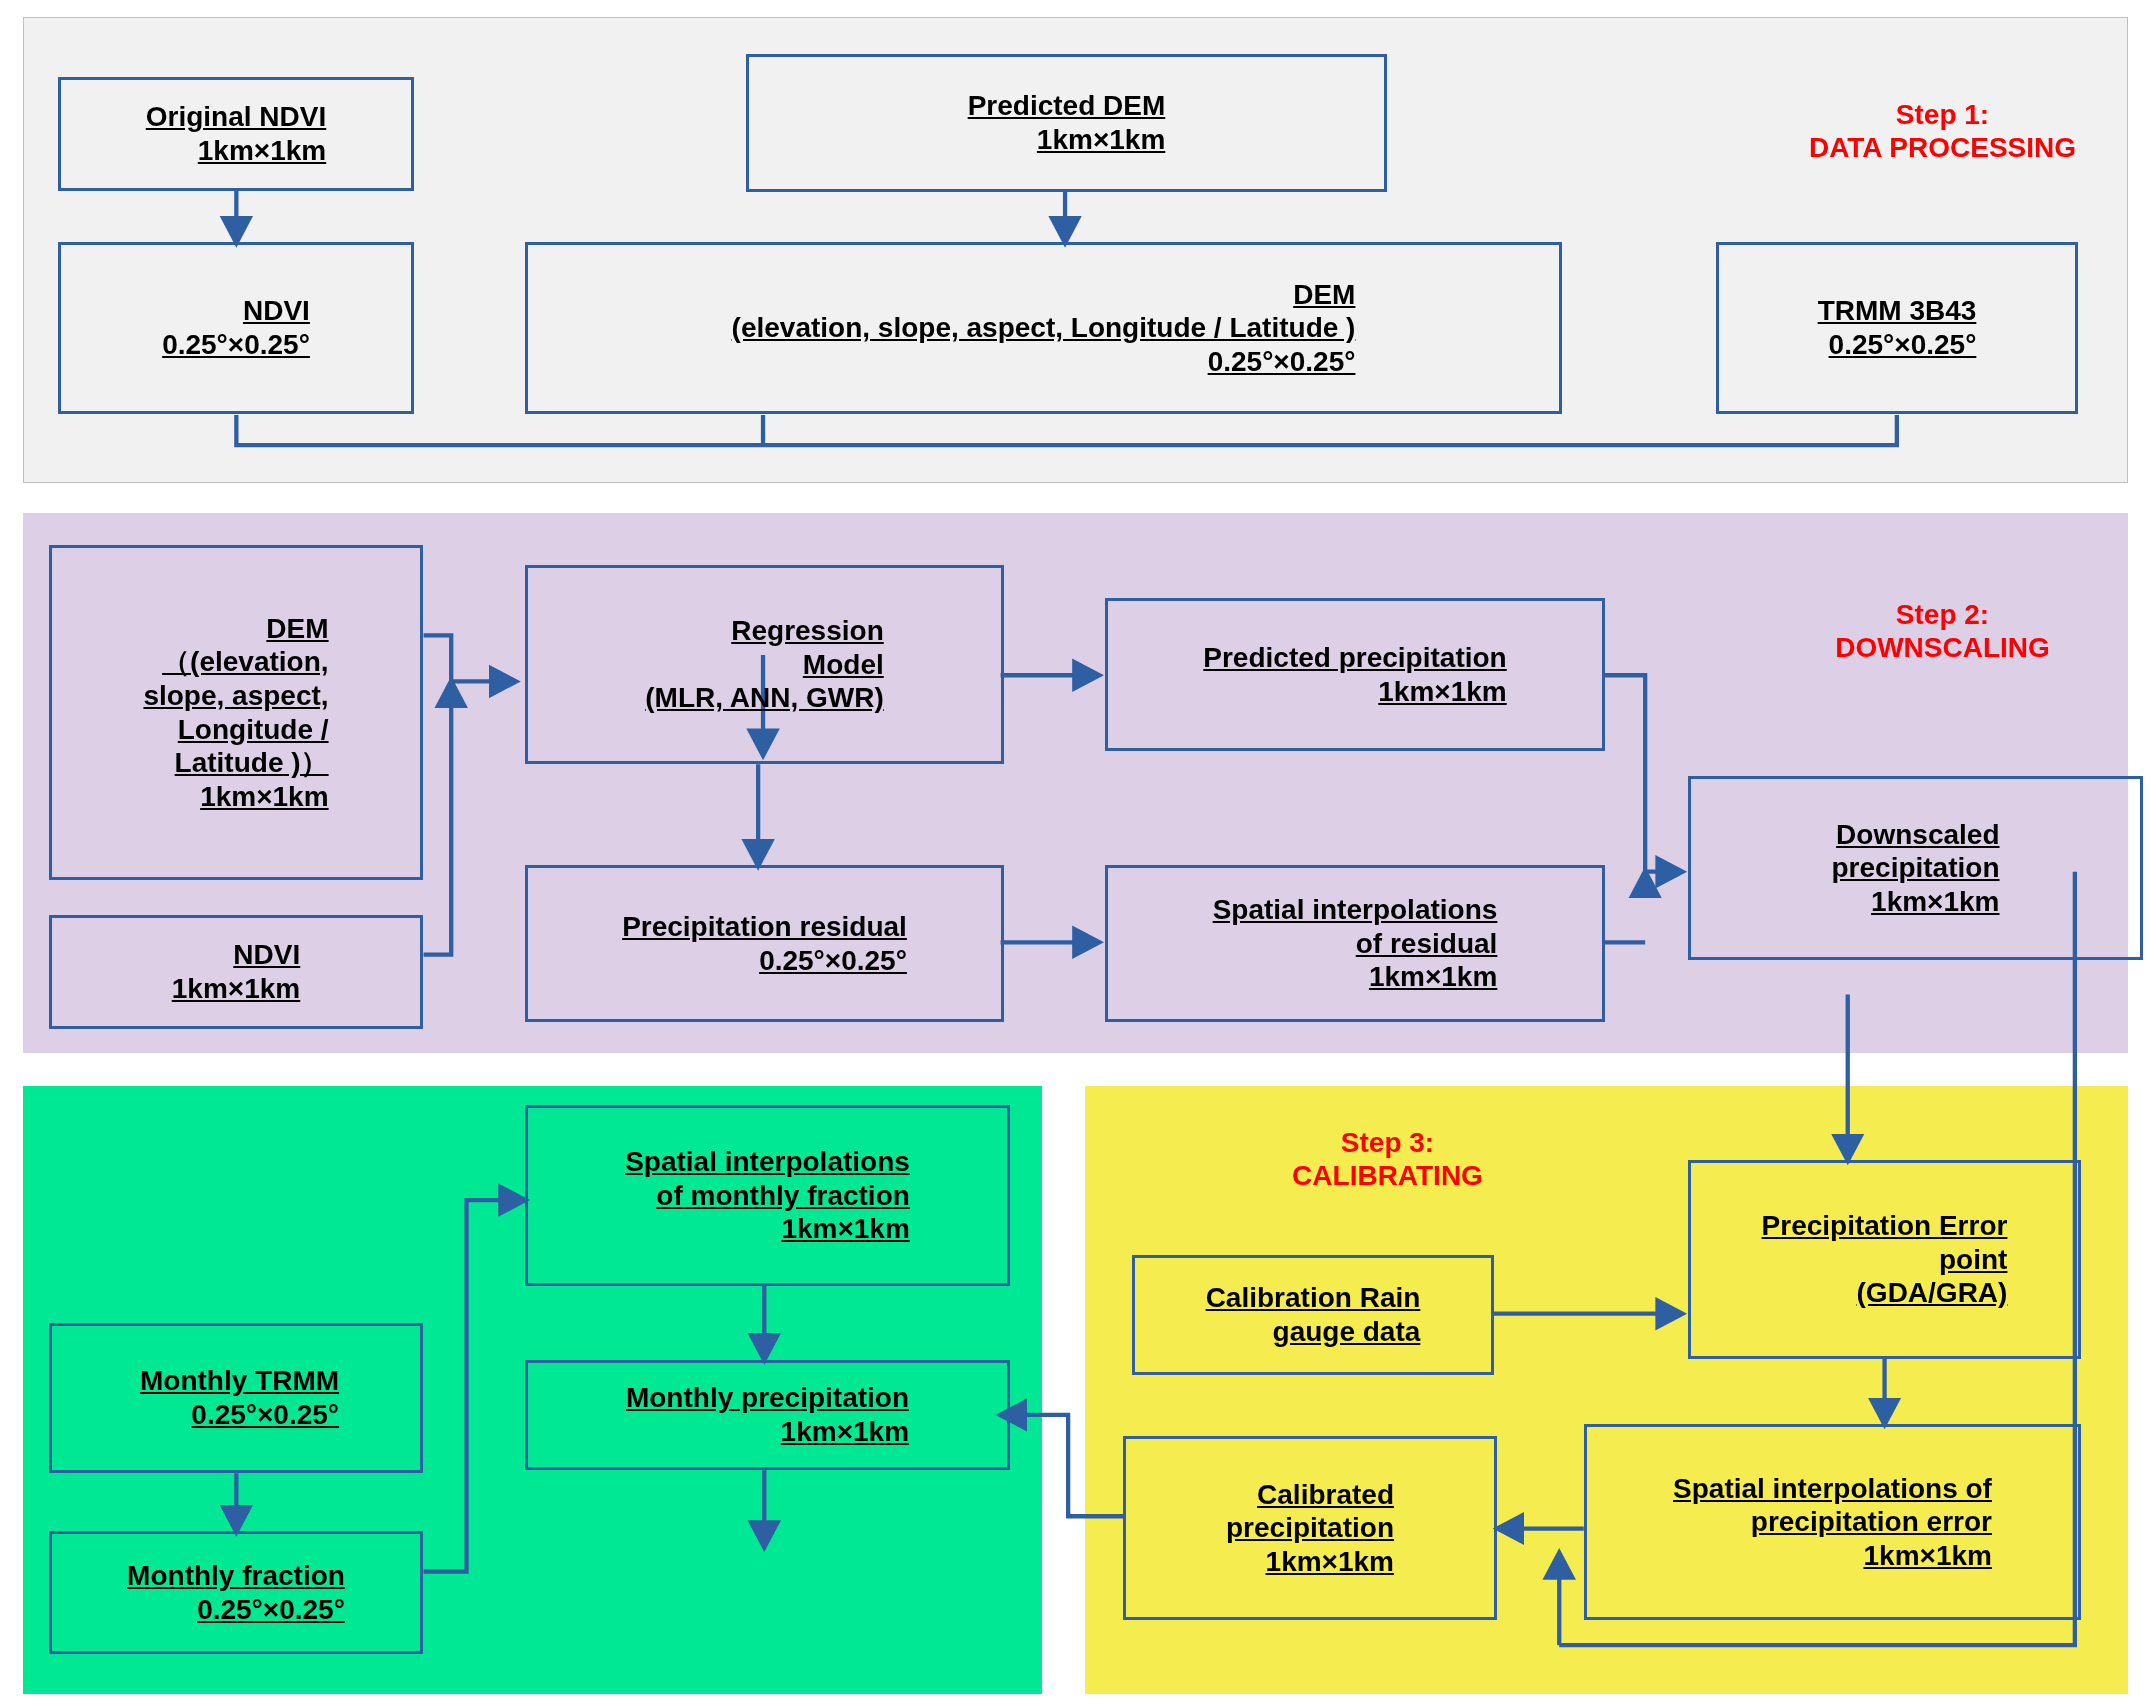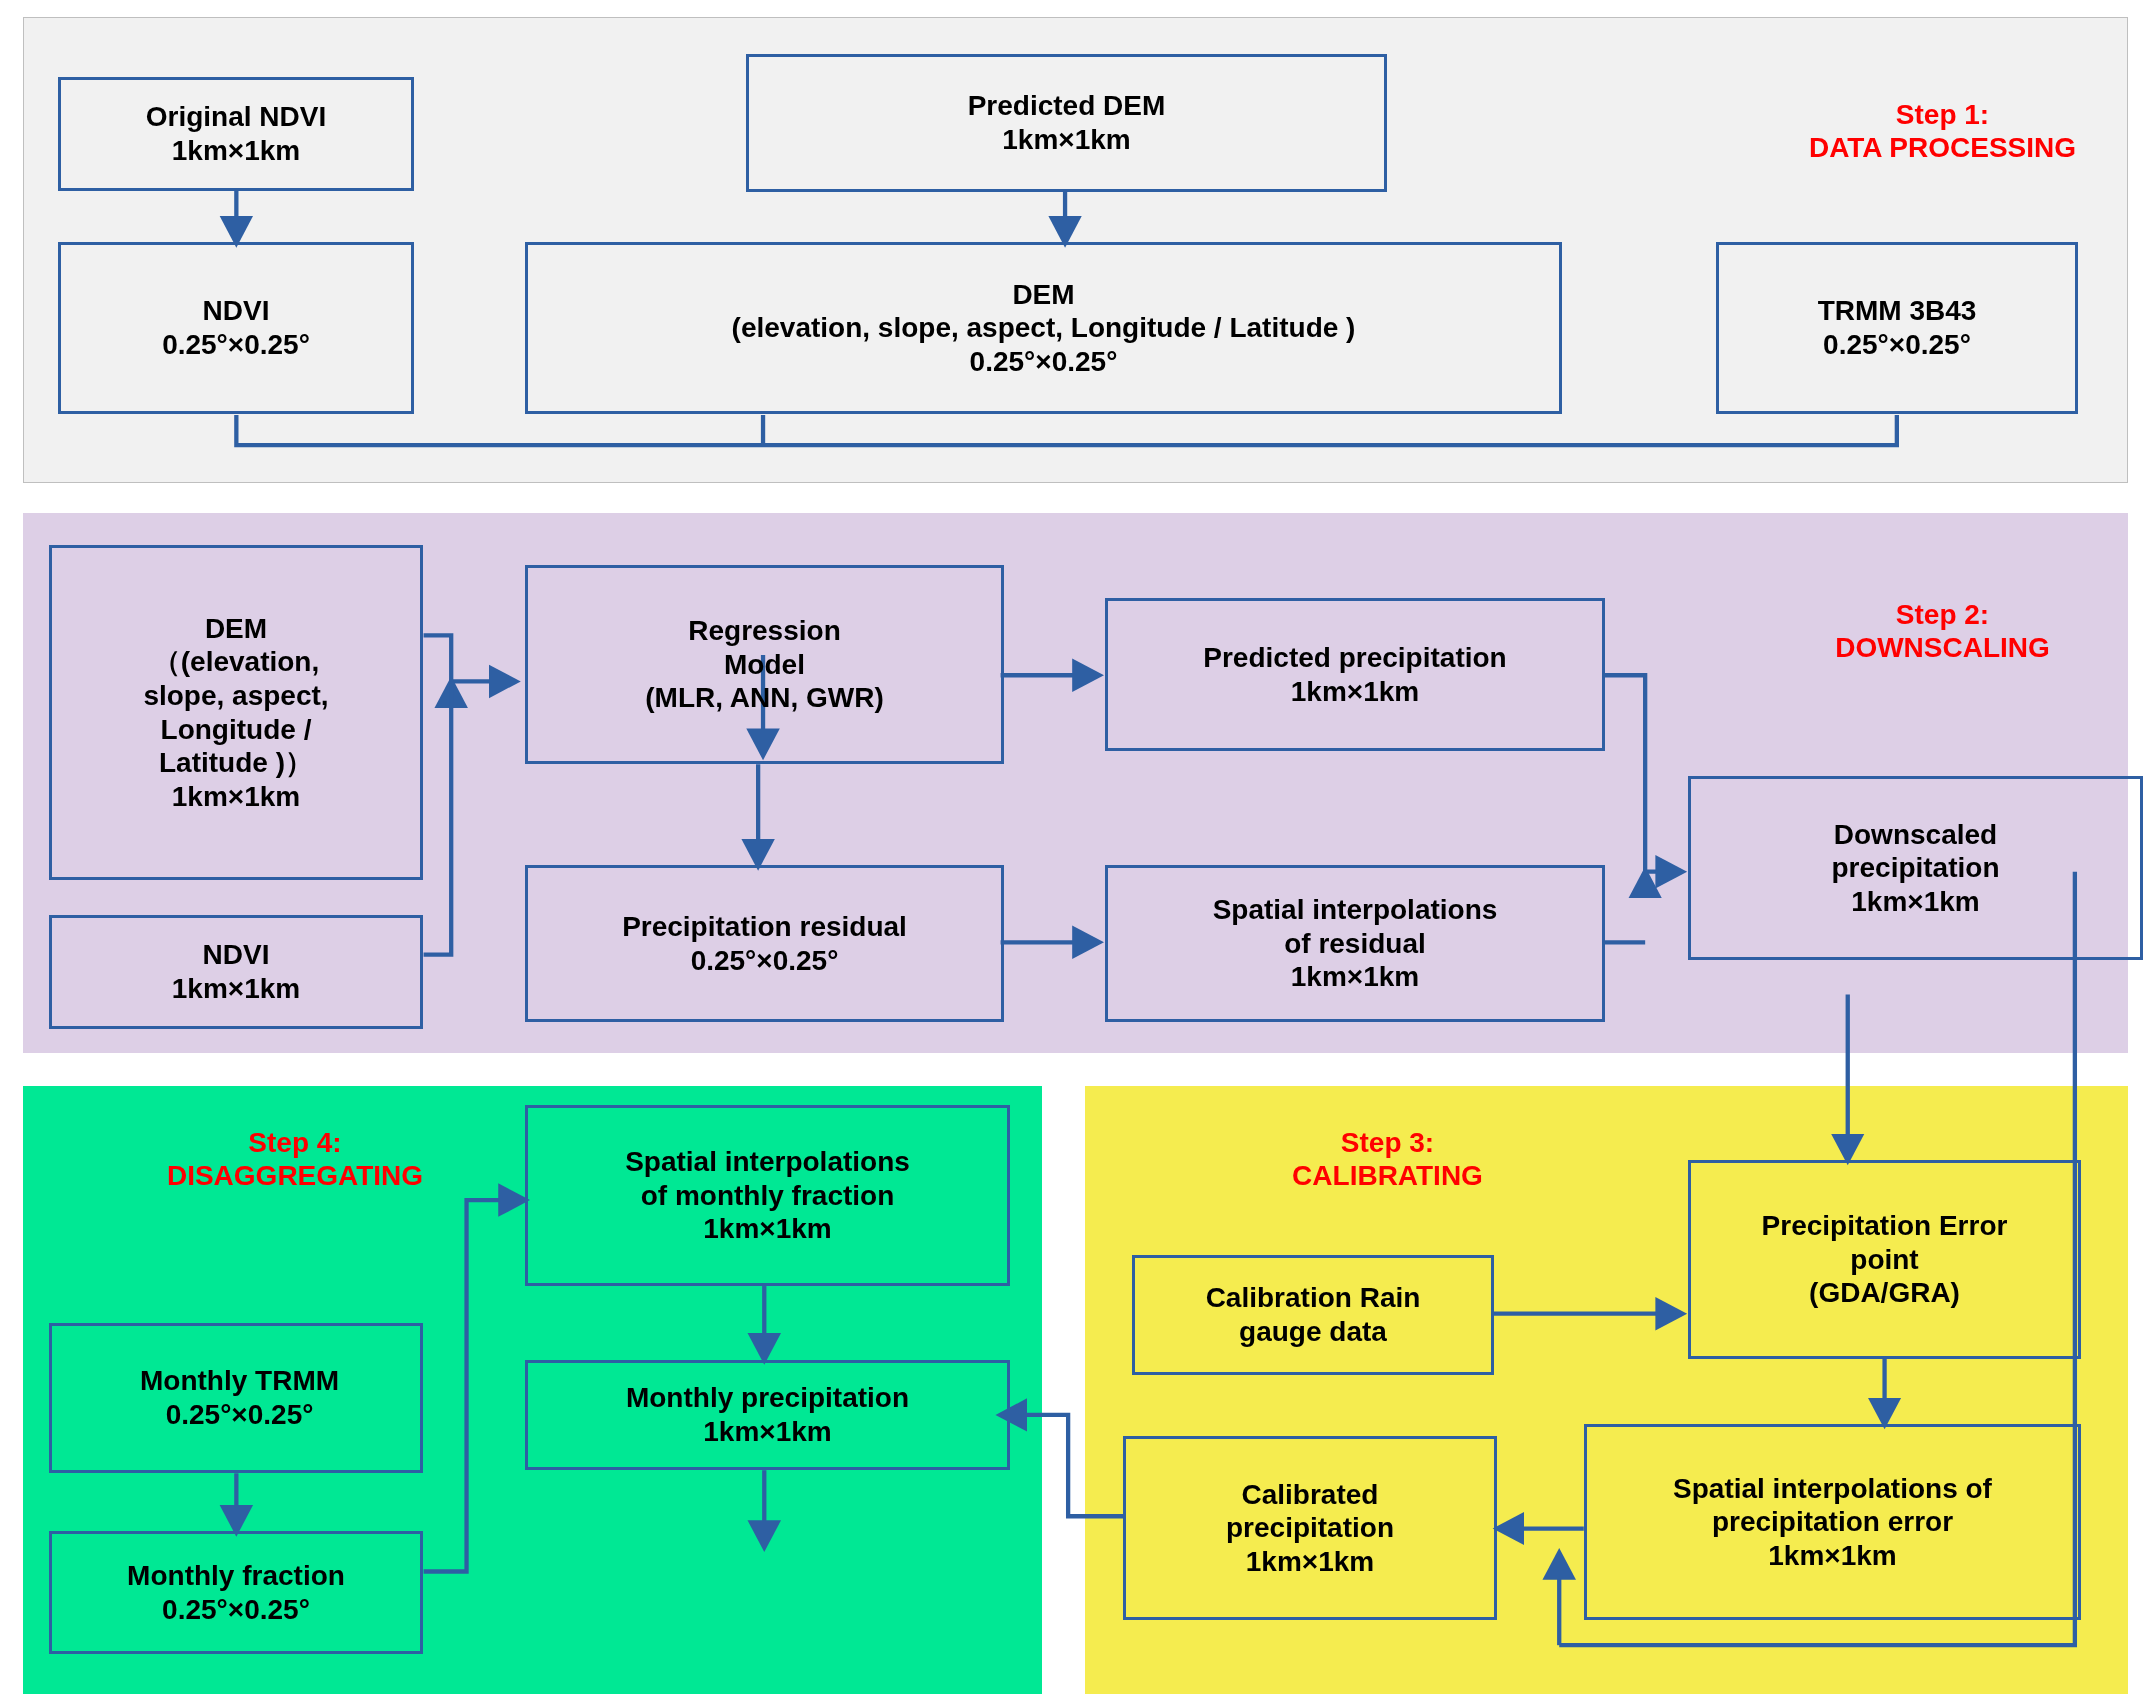--- a/index.html
+++ b/index.html
@@ -39,26 +39,27 @@
   }
 
   .box {
     position: absolute;
     box-sizing: border-box;
     border: 3.1px solid #2e5fa3;
     background: transparent;
     display: flex;
     align-items: center;
     justify-content: center;
-    text-align: center;
+    text-align: right;
     font-weight: bold;
     color: #000000;
     line-height: 1.2;
     white-space: pre-line;
     padding: 2.5px 4.9px;
+    text-decoration: underline;
   }
   .box.f46 { font-size: 28px; }
 
   svg.arrows {
     position: absolute;
     left: 0;
     top: 0;
     width: 2151px;
     height: 1709px;
     pointer-events: none;
@@ -148,22 +149,20 @@
       <path d="M1245,2395 L1245,2520"></path>
     </g>
   </svg>
 
   <div class="step-label" style="left:1783px; top:98px; width:319px;">Step 1:
 DATA PROCESSING</div>
   <div class="step-label" style="left:1783px; top:598px; width:319px;">Step 2:
 DOWNSCALING</div>
   <div class="step-label" style="left:1228px; top:1126px; width:319px;">Step 3:
 CALIBRATING</div>
-  <div class="step-label" style="left:123px; top:1126px; width:344px;">Step 4:
-DISAGGREGATING</div>
 
   <div class="box f46" style="left:58px; top:77px; width:356px; height:114px;">Original NDVI
 1km×1km</div>
 
   <div class="box f46" style="left:746px; top:54px; width:641px; height:138px;">Predicted DEM
 1km×1km</div>
 
   <div class="box f46" style="left:58px; top:242px; width:356px; height:172px;">NDVI
 0.25°×0.25°</div>
 

